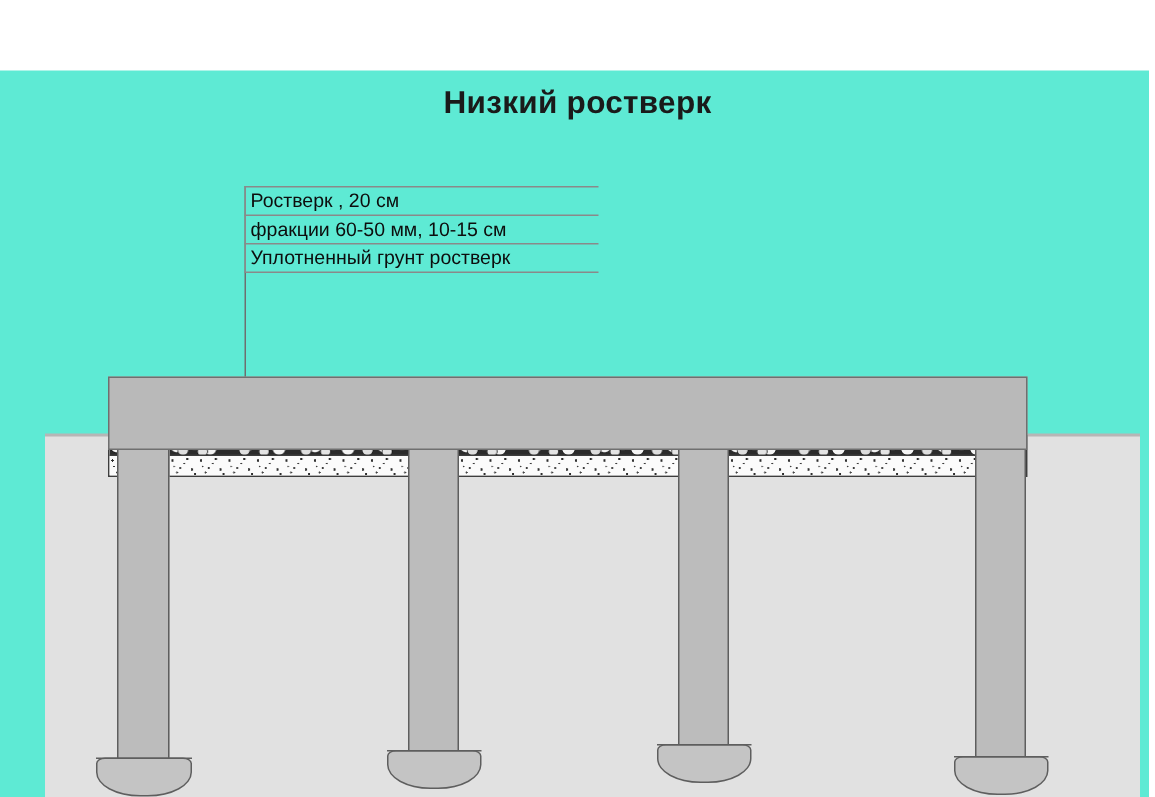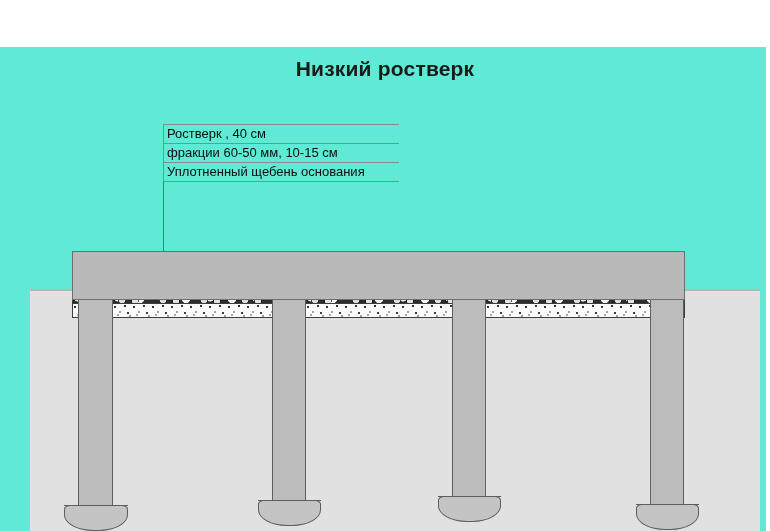--- a/index.html
+++ b/index.html
@@ -245,24 +245,24 @@
     </div>
 
   <div class="grillage"></div>
 
   <div class="leader"></div>
 
   <div class="callout">
     <div class="leftrule"></div>
     <div id="callout-rows">
         <div class="row">
-          <span class="txt">Ростверк , 40 см</span>
+          <span class="txt">Ростверк , 20 см</span>
         </div>
         <div class="row">
           <span class="txt">фракции 60-50 мм, 10-15 см</span>
         </div>
         <div class="row">
-          <span class="txt">Уплотненный щебень основания</span>
+          <span class="txt">Уплотненный грунт ростверк</span>
         </div>
       </div>
   </div>
 
 </div>
 
 </body></html>

